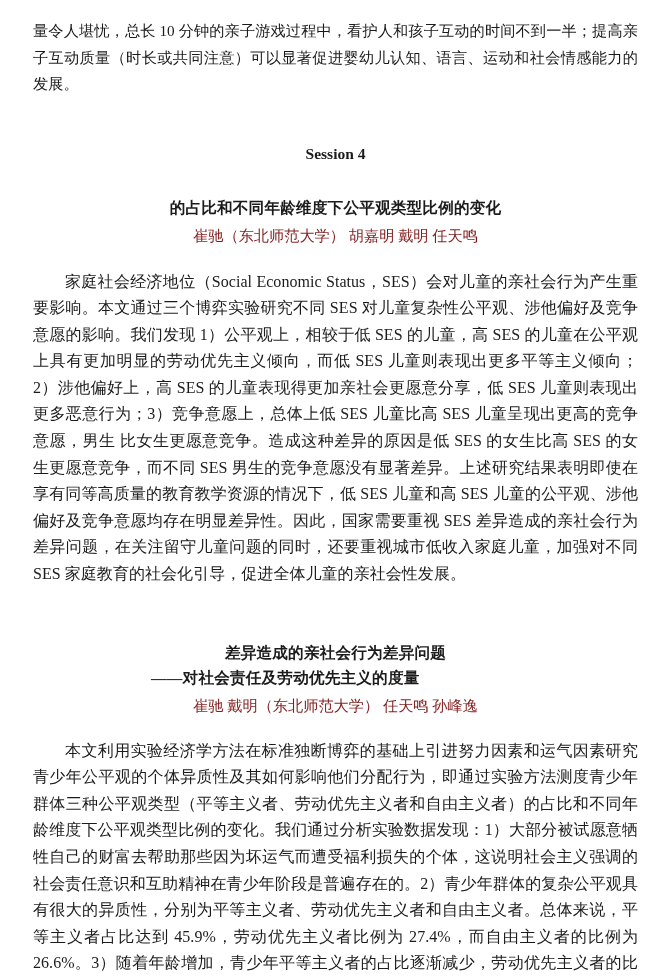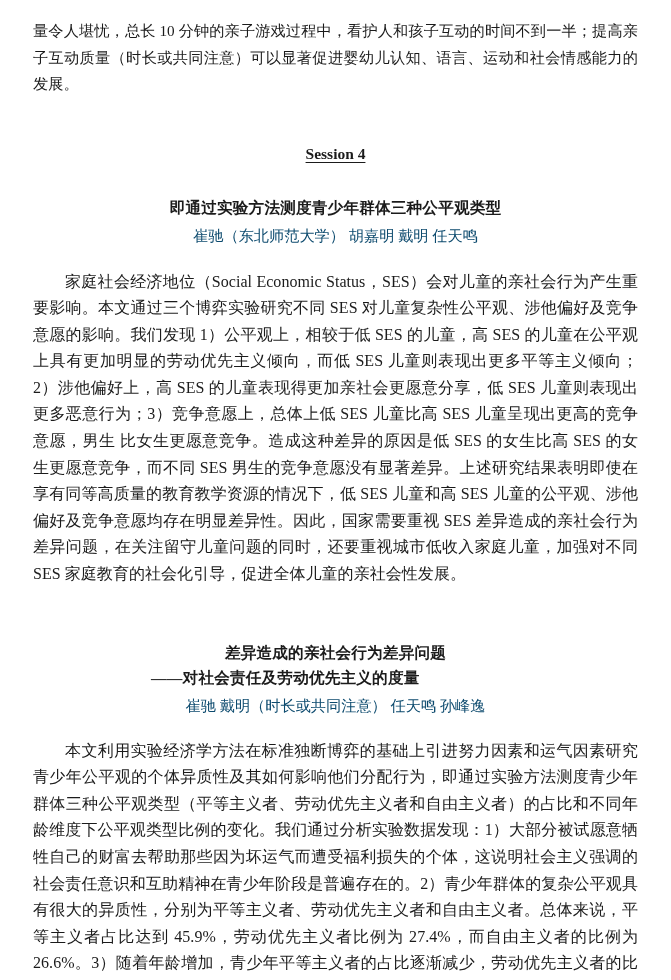--- a/index.html
+++ b/index.html
@@ -38,21 +38,20 @@
   
   .session-head {
     margin: 0;
     padding-top: 45px;
     text-align: center;
     font-size: 15.5px;
     font-weight: bold;
     line-height: 22px;
   }
   .session-head .u {
-    text-decoration: underline;
     text-underline-offset: 2.5px;
     margin-top: 32px;
   }
 
   
   .paper { margin: 0; }
   .paper.first { padding-top: 30px; }
   .paper.second { padding-top: 52px; }
 
   .paper-title {
@@ -67,21 +66,21 @@
     display: block;
     text-align: left;
     padding-left: 118px;
   }
   .paper-authors {
     margin: 0;
     padding-top: 3px;
     text-align: center;
     font-size: 15.2px;
     line-height: 25px;
-    color: #0c4a6e;
+    color: #7f1d1d;
   }
   .abstract {
     margin: 0;
     padding-top: 21px;
     font-size: 16px;
     line-height: 26.6px;
     text-align: justify;
     text-justify: inter-ideograph;
     text-indent: 2em;
     letter-spacing: 0.05px;
@@ -94,28 +93,28 @@
 <div class="page">
 
   <p class="cont-para">量令人堪忧，总长 10 分钟的亲子游戏过程中，看护人和孩子互动的时间不到一半；提高亲子互动质量（时长或共同注意）可以显著促进婴幼儿认知、语言、运动和社会情感能力的发展。</p>
 
   <div class="session-head">
     <span class="u">Session 4</span>
   </div>
 
   <div class="paper first">
     <h2 class="paper-title">
-      <span>即通过实验方法测度青少年群体三种公平观类型</span>
+      <span>的占比和不同年龄维度下公平观类型比例的变化</span>
     </h2>
     <p class="paper-authors">崔驰（东北师范大学）  胡嘉明  戴明  任天鸣</p>
     <p class="abstract">家庭社会经济地位（Social Economic Status，SES）会对儿童的亲社会行为产生重要影响。本文通过三个博弈实验研究不同 SES 对儿童复杂性公平观、涉他偏好及竞争意愿的影响。我们发现 1）公平观上，相较于低 SES 的儿童，高 SES 的儿童在公平观上具有更加明显的劳动优先主义倾向，而低 SES 儿童则表现出更多平等主义倾向；2）涉他偏好上，高 SES 的儿童表现得更加亲社会更愿意分享，低 SES 儿童则表现出更多恶意行为；3）竞争意愿上，总体上低 SES 儿童比高 SES 儿童呈现出更高的竞争意愿，男生 比女生更愿意竞争。造成这种差异的原因是低 SES 的女生比高 SES 的女生更愿意竞争，而不同 SES 男生的竞争意愿没有显著差异。上述研究结果表明即使在享有同等高质量的教育教学资源的情况下，低 SES 儿童和高 SES 儿童的公平观、涉他偏好及竞争意愿均存在明显差异性。因此，国家需要重视 SES 差异造成的亲社会行为差异问题，在关注留守儿童问题的同时，还要重视城市低收入家庭儿童，加强对不同 SES 家庭教育的社会化引导，促进全体儿童的亲社会性发展。</p>
   </div>
 
   <div class="paper second">
     <h2 class="paper-title">
       <span>差异造成的亲社会行为差异问题</span>
       <span class="sub-line">——对社会责任及劳动优先主义的度量</span>
     </h2>
-    <p class="paper-authors">崔驰  戴明（时长或共同注意）  任天鸣  孙峰逸</p>
+    <p class="paper-authors">崔驰  戴明（东北师范大学）  任天鸣  孙峰逸</p>
     <p class="abstract">本文利用实验经济学方法在标准独断博弈的基础上引进努力因素和运气因素研究青少年公平观的个体异质性及其如何影响他们分配行为，即通过实验方法测度青少年群体三种公平观类型（平等主义者、劳动优先主义者和自由主义者）的占比和不同年龄维度下公平观类型比例的变化。我们通过分析实验数据发现：1）大部分被试愿意牺牲自己的财富去帮助那些因为坏运气而遭受福利损失的个体，这说明社会主义强调的社会责任意识和互助精神在青少年阶段是普遍存在的。2）青少年群体的复杂公平观具有很大的异质性，分别为平等主义者、劳动优先主义者和自由主义者。总体来说，平等主义者占比达到 45.9%，劳动优先主义者比例为 27.4%，而自由主义者的比例为 26.6%。3）随着年龄增加，青少年平等主义者的占比逐渐减少，劳动优先主义者的比例逐渐增加，而自由主义者的比例保持相对稳定状态。这主要是因为随着年龄的增长，青少年的认知水平增加认识到劳动的重要性，其公平观从简单平等主义向更复杂的劳动优先主义转变。4）复杂公平观异质性存在显著的性别差异，男性受到年龄的影响相较于女性更大，随着年龄增加男性劳动优先主义者的比例增加高于女性劳动优先主义</p>
   </div>
 
 </div>
 
 </body></html>

